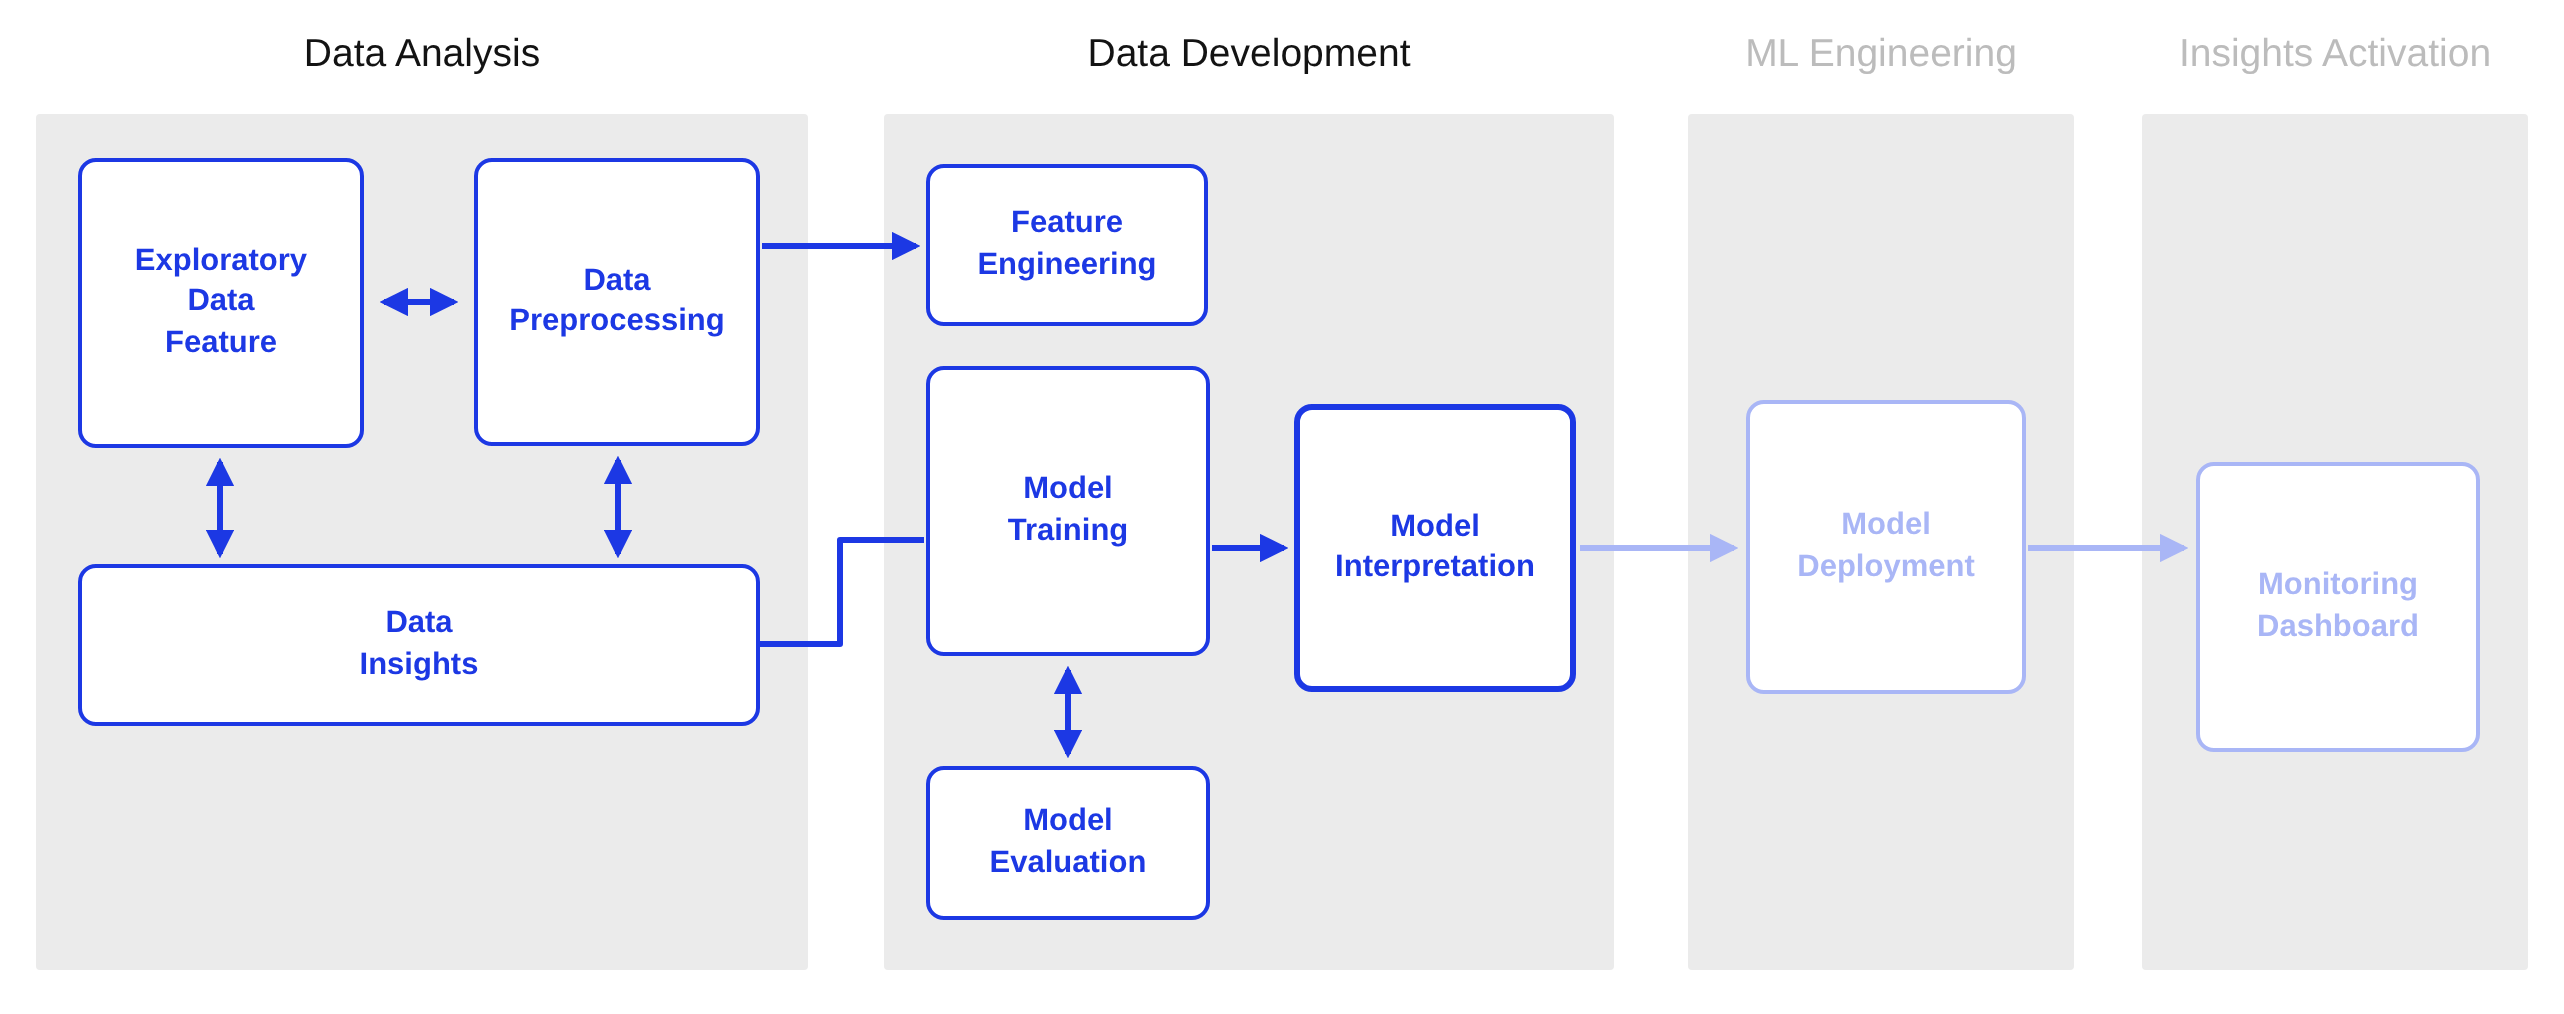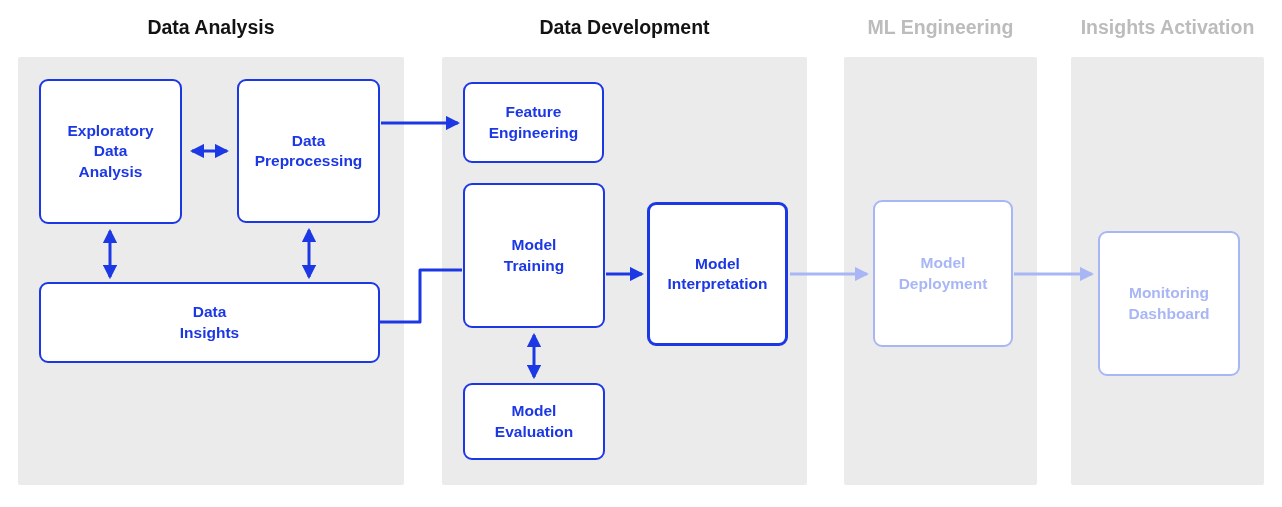--- a/index.html
+++ b/index.html
@@ -13,21 +13,21 @@
   body{font-family:"Liberation Sans", sans-serif;}
   .canvas{
     position:relative;
     width:1282px;height:507px;
     background:#ffffff;
     overflow:hidden;
   }
   .sec-title{
     position:absolute;top:14px;height:26px;
     text-align:center;
-    font-size:19.5px;font-weight:700;line-height:26px;
+    font-size:19.5px;font-weight:400;line-height:26px;
     color:var(--title);
     white-space:nowrap;
   }
   .sec-title.dim{color:var(--title-dim);}
   .panel{
     position:absolute;top:57px;height:428px;
     background:var(--panel);
     border-radius:2px;
   }
   .node{
@@ -84,21 +84,21 @@
 
     <path d="M534,335 V377" stroke="#1C38E4" stroke-width="3" fill="none" marker-start="url(#arrB)" marker-end="url(#arrB)"></path>
 
     <path d="M790,274 H867" stroke="#A9B6F6" stroke-width="3" fill="none" marker-end="url(#arrL)"></path>
 
     <path d="M1014,274 H1092" stroke="#A9B6F6" stroke-width="3" fill="none" marker-end="url(#arrL)"></path>
   </svg>
 
   <div class="node" style="left:39px;  top:79px;  width:143px; height:145px;">Exploratory
 Data
-Analysis</div>
+Feature</div>
   <div class="node" style="left:237px; top:79px;  width:143px; height:144px;">Data
 Preprocessing</div>
   <div class="node" style="left:39px;  top:282px; width:341px; height:81px;">Data
 Insights</div>
   <div class="node" style="left:463px; top:82px;  width:141px; height:81px;text-align:center;">Feature
 Engineering</div>
   <div class="node" style="left:463px; top:183px; width:142px; height:145px;">Model
 Training</div>
   <div class="node thick" style="left:647px; top:202px; width:141px; height:144px;">Model
 Interpretation</div>

